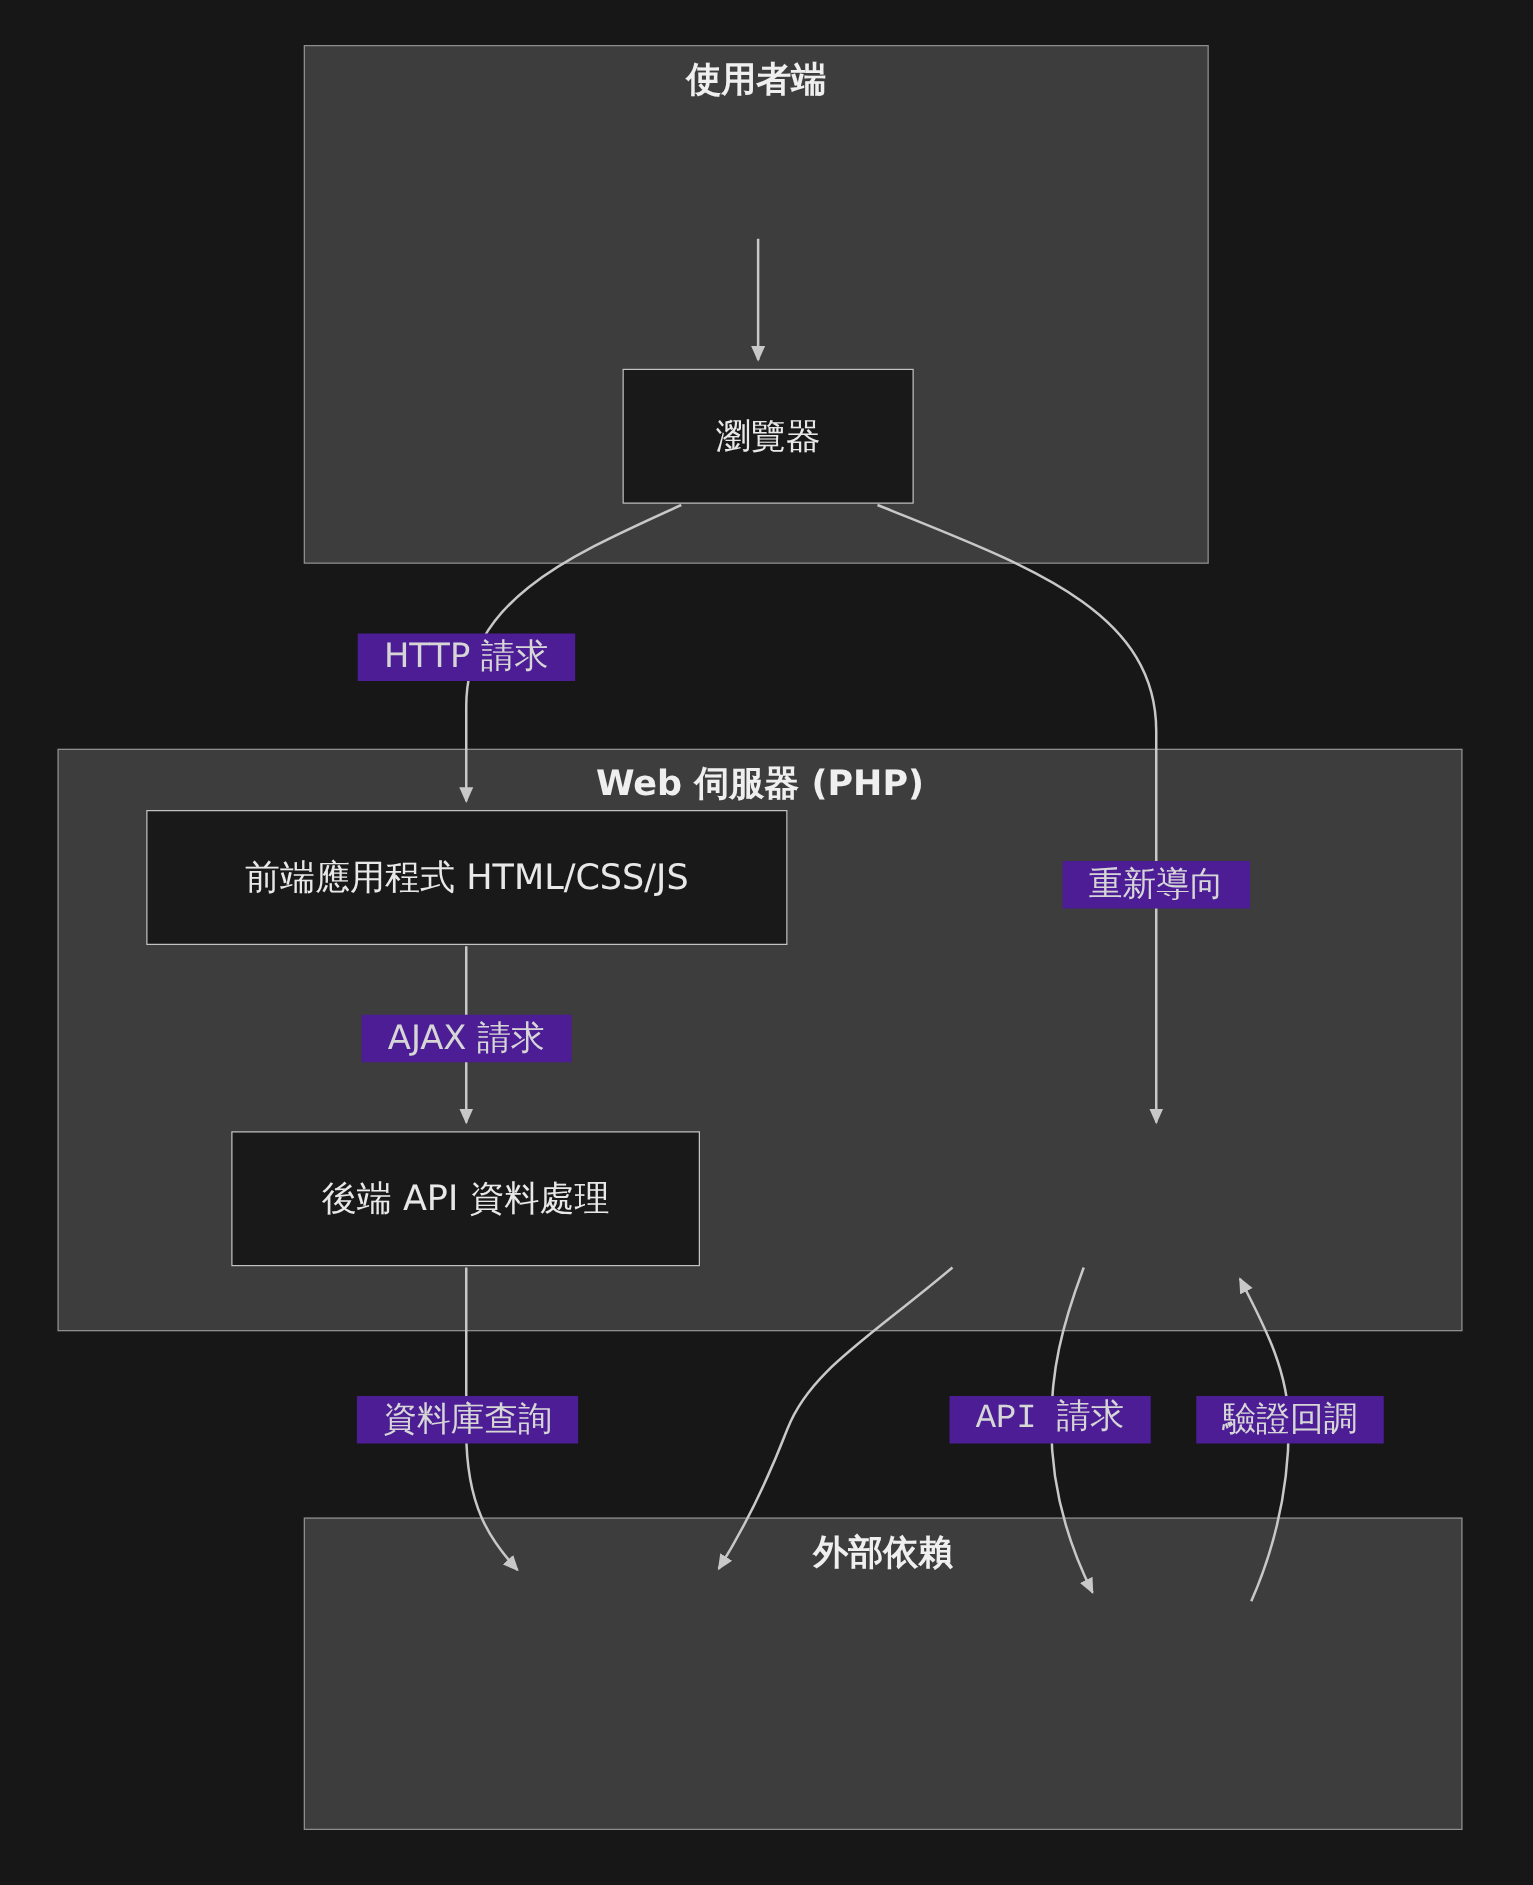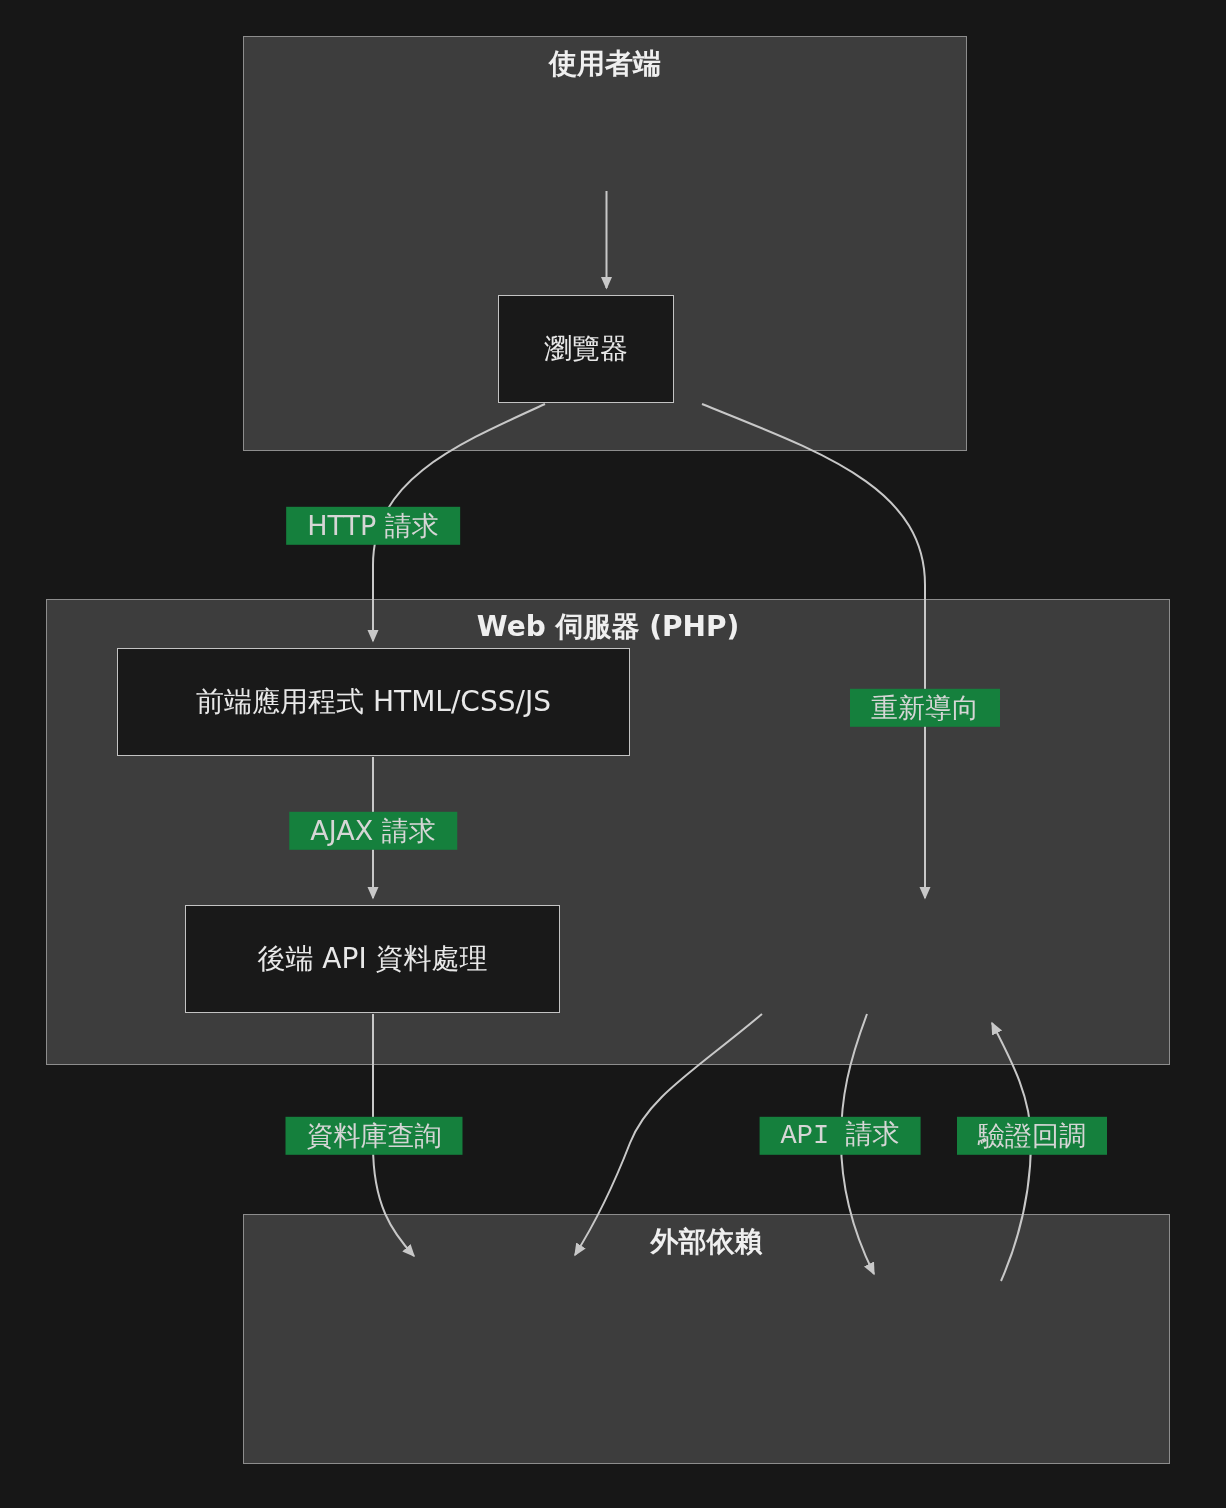--- a/index.html
+++ b/index.html
@@ -47,21 +47,21 @@
     pointer-events: none;
   }
   .edges path.edge {
     fill: none;
     stroke: #c8c8c8;
     stroke-width: 2;
   }
   .edge-label {
     position: absolute;
     transform: translate(-50%, -50%);
-    background: #15803d;
+    background: #4c1d95;
     color: #d6d6d6;
     font-size: 27px;
     line-height: 1.2;
     padding: 3px 21px;
     white-space: nowrap;
   }
   .cylinder-node { position: absolute; }
   .cylinder-node svg { display: block; }
   .cylinder-label {
     position: absolute;
@@ -101,21 +101,21 @@
     <path class="edge" marker-end="url(#arrow)" d="M 545 404 C 455 445, 373 480, 373 565 L 373 641"></path>
     <path class="edge" marker-end="url(#arrow)" d="M 702 404 C 820 452, 925 487, 925 585 L 925 898"></path>
     <path class="edge" marker-end="url(#arrow)" d="M 373 757 L 373 898"></path>
     <path class="edge" marker-end="url(#arrow)" d="M 373 1014 L 373 1145 C 373 1205, 392 1232, 414 1256"></path>
     <path class="edge" marker-end="url(#arrow)" d="M 762 1014 C 693 1072, 648 1097, 630 1143 C 611 1192, 592 1228, 575 1255"></path>
     <path class="edge" marker-end="url(#arrow)" d="M 867 1014 C 849 1062, 841 1097, 841 1140 C 841 1194, 857 1240, 874 1274"></path>
     <path class="edge" marker-end="url(#arrow)" d="M 1001 1281 C 1019 1240, 1031 1192, 1031 1140 C 1031 1096, 1010 1058, 992 1023"></path>
   </svg>
 
 
-  <div class="node" style="left:498px; top:295px; width:176px; height:108px;">
+  <div class="node" style="left:498px; top:295px; width:233px; height:108px;">
     <span>瀏覽器</span>
   </div>
 
   <div class="node" style="left:117px; top:648px; width:513px; height:108px;">
     <span>前端應用程式 HTML/CSS/JS</span>
   </div>
 
   <div class="node" style="left:185px; top:905px; width:375px; height:108px;">
     <span>後端 API 資料處理</span>
   </div>

